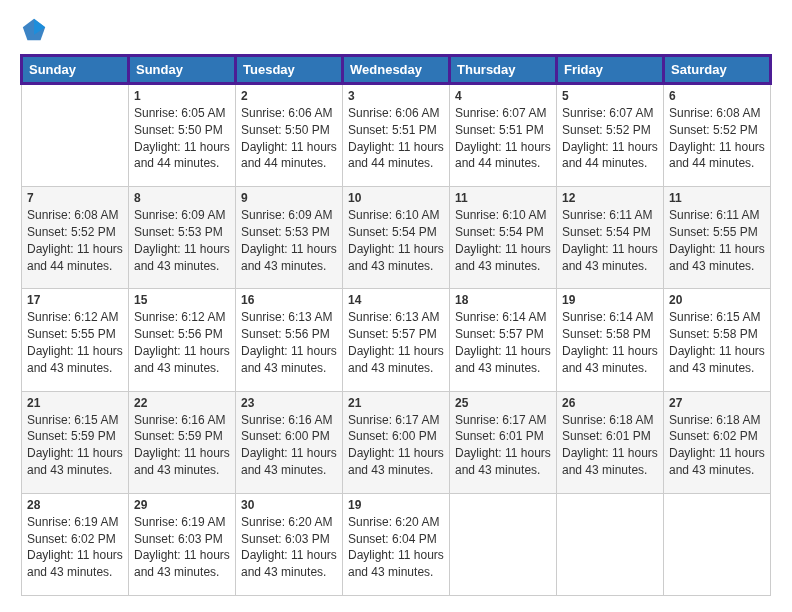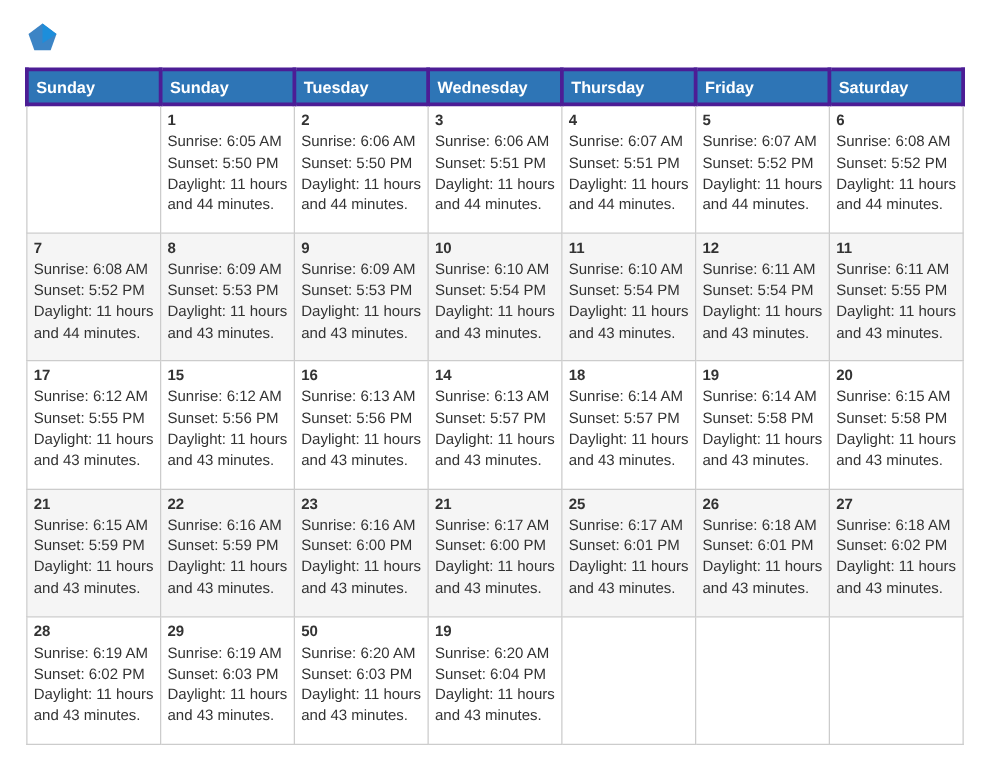--- a/index.html
+++ b/index.html
@@ -256,21 +256,21 @@
         <tr>
           <td>
             <span class="day-number">28</span>
             <div class="day-info">Sunrise: 6:19 AM<br>Sunset: 6:02 PM<br>Daylight: 11 hours and 43 minutes.</div>
           </td>
           <td>
             <span class="day-number">29</span>
             <div class="day-info">Sunrise: 6:19 AM<br>Sunset: 6:03 PM<br>Daylight: 11 hours and 43 minutes.</div>
           </td>
           <td>
-            <span class="day-number">50</span>
+            <span class="day-number">30</span>
             <div class="day-info">Sunrise: 6:20 AM<br>Sunset: 6:03 PM<br>Daylight: 11 hours and 43 minutes.</div>
           </td>
           <td>
             <span class="day-number">19</span>
             <div class="day-info">Sunrise: 6:20 AM<br>Sunset: 6:04 PM<br>Daylight: 11 hours and 43 minutes.</div>
           </td>
           <td class="empty-cell"></td>
           <td class="empty-cell"></td>
           <td class="empty-cell"></td>
         </tr>

